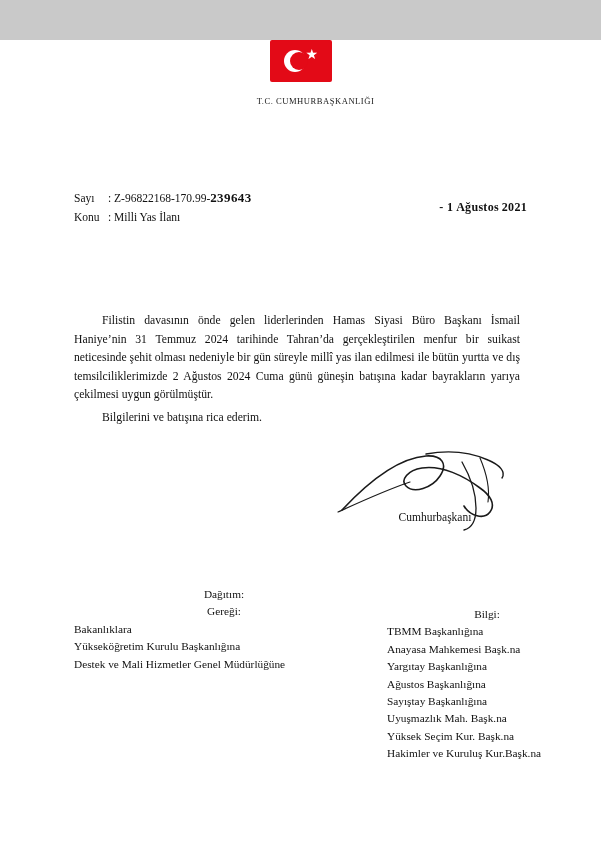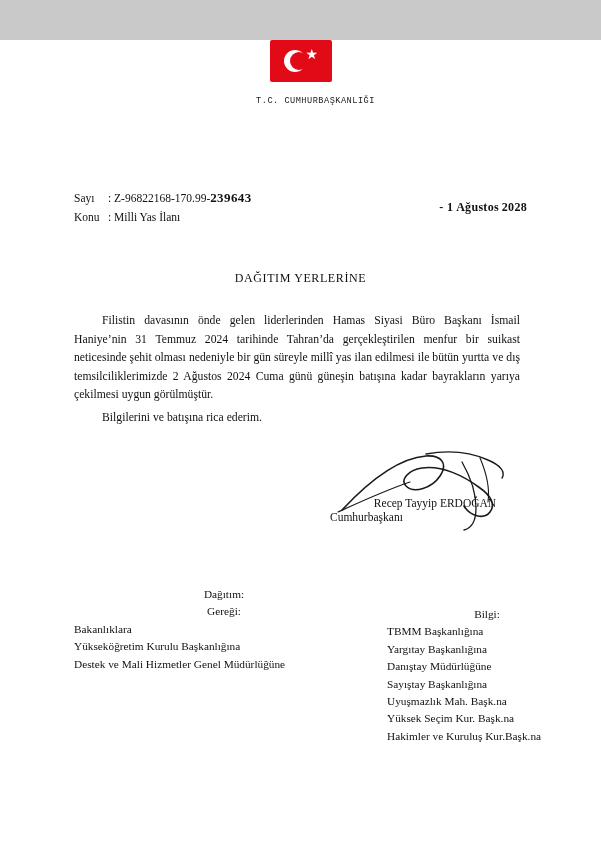--- a/index.html
+++ b/index.html
@@ -68,21 +68,21 @@
     left: 0;
     top: -7px;
     color: #ffffff;
     font-size: 14px;
   }
   .org-name {
     margin-top: 10px;
     font-size: 8.6px;
     letter-spacing: 0.5px;
     color: #1a1a1a;
-    font-family: Liberation Mono, monospace;
+    font-family: Liberation Serif, serif;
     margin-left: 30px;
   }
 
   
   .ref-block {
     position: absolute;
     left: 74px;
     top: 148px;
     font-size: 11.5px;
     color: #111111;
@@ -165,21 +165,21 @@
     text-align: center;
     font-size: 11.5px;
     color: #111111;
     line-height: 16px;
   }
   .sign-title {
     position: absolute;
     left: 330px;
     top: 471px;
     width: 210px;
-    text-align: left;
+    text-align: center;
     font-size: 11.5px;
     color: #111111;
   }
 
   
   .lists {
     position: absolute;
     left: 74px;
     top: 546px;
     width: 460px;
@@ -229,55 +229,54 @@
     </div>
     <div class="ref-line">
       <span class="ref-label">Konu</span><span>:</span>
       <span>Milli Yas İlanı</span>
     </div>
   </div>
 
   <div class="date-block">
     <span class="date-hand">- 1</span>
     <span class="date-hand">Ağustos</span>
-    <span class="date-hand">2028</span>
-  </div>
-
-  <div class="addressee">DAĞITIM YERLERİNE</div>
+    <span class="date-hand">2021</span>
+  </div>
+
 
   <div class="body-text">
     <p>Filistin davasının önde gelen liderlerinden Hamas Siyasi Büro Başkanı İsmail Haniye’nin 31 Temmuz 2024 tarihinde Tahran’da gerçekleştirilen menfur bir suikast neticesinde şehit olması nedeniyle bir gün süreyle millî yas ilan edilmesi ile bütün yurtta ve dış temsilciliklerimizde 2 Ağustos 2024 Cuma günü güneşin batışına kadar bayrakların yarıya çekilmesi uygun görülmüştür.</p>
     <p>Bilgilerini ve batışına rica ederim.</p>
   </div>
 
   <div class="sign-wrap">
     <svg width="200" height="110" viewBox="0 0 200 110" fill="none" xmlns="http://www.w3.org/2000/svg">
       <path d="M12 78 C40 48, 70 26, 96 24 C112 23, 118 32, 110 44 C102 56, 84 62, 76 54 C70 48, 78 38, 92 36 C112 33, 134 44, 150 56 C160 63, 166 72, 160 80 C154 88, 140 84, 134 74" stroke="#1a1a1a" stroke-width="1.6" fill="none" stroke-linecap="round"></path>
       <path d="M96 22 C118 18, 140 20, 158 28 C170 33, 176 40, 172 46" stroke="#1a1a1a" stroke-width="1.4" fill="none" stroke-linecap="round"></path>
       <path d="M132 30 C140 44, 146 60, 146 76 C146 88, 142 96, 134 98" stroke="#1a1a1a" stroke-width="1.3" fill="none" stroke-linecap="round"></path>
       <path d="M150 26 C156 40, 160 56, 158 70" stroke="#1a1a1a" stroke-width="1.1" fill="none" stroke-linecap="round"></path>
       <path d="M8 80 C30 70, 56 58, 80 50" stroke="#1a1a1a" stroke-width="1.2" fill="none" stroke-linecap="round"></path>
     </svg>
   </div>
-  <div class="sign-name">Recep Tayyip ERDOĞAN</div>
   <div class="sign-title">Cumhurbaşkanı</div>
 
   <div class="lists">
     <div class="col-left">
       <span class="list-title">Dağıtım:</span>
       <span class="list-title">Gereği:</span>
       <span class="list-item">Bakanlıklara</span>
       <span class="list-item">Yükseköğretim Kurulu Başkanlığına</span>
       <span class="list-item">Destek ve Mali Hizmetler Genel Müdürlüğüne</span>
     </div>
     <div class="col-right">
       <span class="list-title">Bilgi:</span>
       <span class="list-item">TBMM Başkanlığına</span>
+      <span class="list-item">Anayasa Mahkemesi Başk.na</span>
       <span class="list-item">Yargıtay Başkanlığına</span>
-      <span class="list-item">Danıştay Müdürlüğüne</span>
+      <span class="list-item">Ağustos Başkanlığına</span>
       <span class="list-item">Sayıştay Başkanlığına</span>
       <span class="list-item">Uyuşmazlık Mah. Başk.na</span>
       <span class="list-item">Yüksek Seçim Kur. Başk.na</span>
       <span class="list-item">Hakimler ve Kuruluş Kur.Başk.na</span>
     </div>
   </div>
 
 </div>
 
 </body></html>

